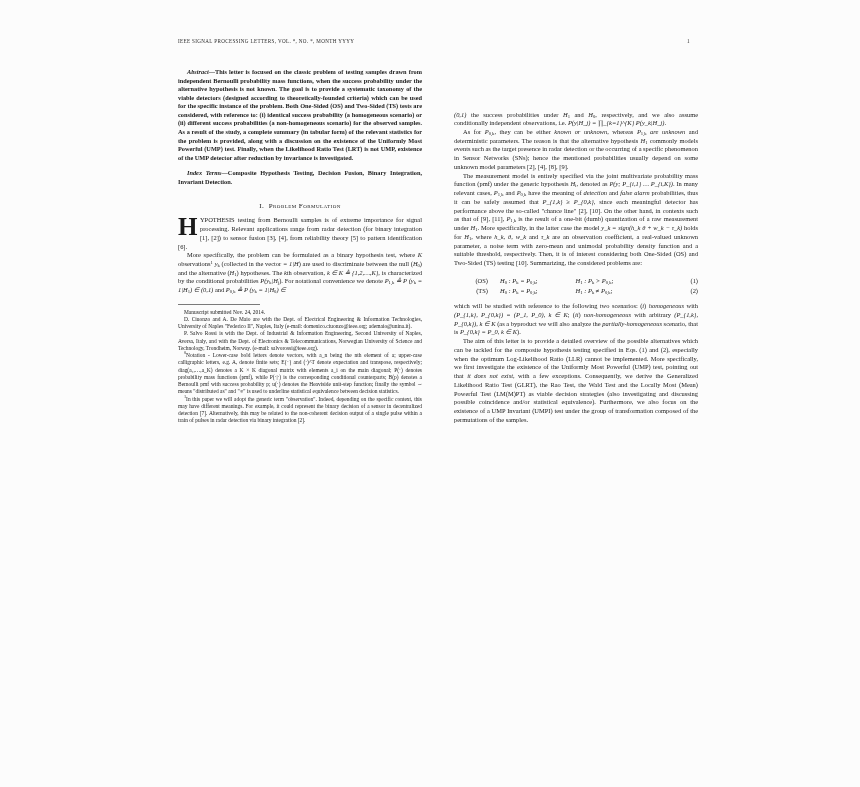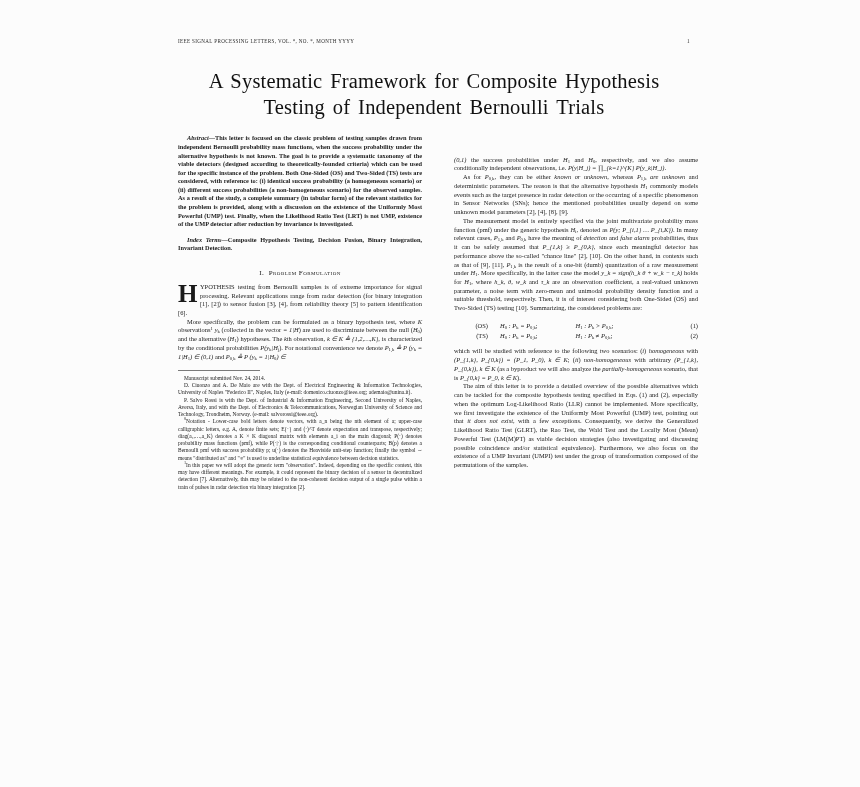--- a/index.html
+++ b/index.html
@@ -54,21 +54,21 @@
     letter-spacing: 0.15px;
     margin-bottom: 30px;
     color: #1a1a1a;
   }
   .authors i { font-style: italic; }
 
   
   .cols {
     display: flex;
     gap: 32px;
-    align-items: center;
+    align-items: flex-end;
   }
   .col {
     width: 244px;
     flex: 0 0 244px;
   }
   p {
     margin: 0;
     text-align: justify;
     text-justify: inter-word;
     font-size: 6.45px;
@@ -161,21 +161,20 @@
 </head>
 <body>
 
 <div class="page">
 
   <div class="runninghead">
     <span class="rh-left">IEEE SIGNAL PROCESSING LETTERS, VOL. *, NO. *, MONTH YYYY</span>
     <span class="rh-right">1</span>
   </div>
 
-  <h1 class="title">A Systematic Framework for Composite Hypothesis Testing of Independent Bernoulli Trials</h1>
 
 
   <div class="cols">
 
     <div class="col">
 
       <p class="abstract"><i class="lead">Abstract—</i><span>This letter is focused on the classic problem of testing samples drawn from independent Bernoulli probability mass functions, when the success probability under the alternative hypothesis is not known. The goal is to provide a systematic taxonomy of the viable detectors (designed according to theoretically-founded criteria) which can be used for the specific instance of the problem. Both One-Sided (OS) and Two-Sided (TS) tests are considered, with reference to: (i) identical success probability (a homogeneous scenario) or (ii) different success probabilities (a non-homogeneous scenario) for the observed samples. As a result of the study, a complete summary (in tabular form) of the relevant statistics for the problem is provided, along with a discussion on the existence of the Uniformly Most Powerful (UMP) test. Finally, when the Likelihood Ratio Test (LRT) is not UMP, existence of the UMP detector after reduction by invariance is investigated.</span></p>
 
       <p class="indexterms"><i class="lead">Index Terms—</i><span>Composite Hypothesis Testing, Decision Fusion, Binary Integration, Invariant Detection.</span></p>
 

